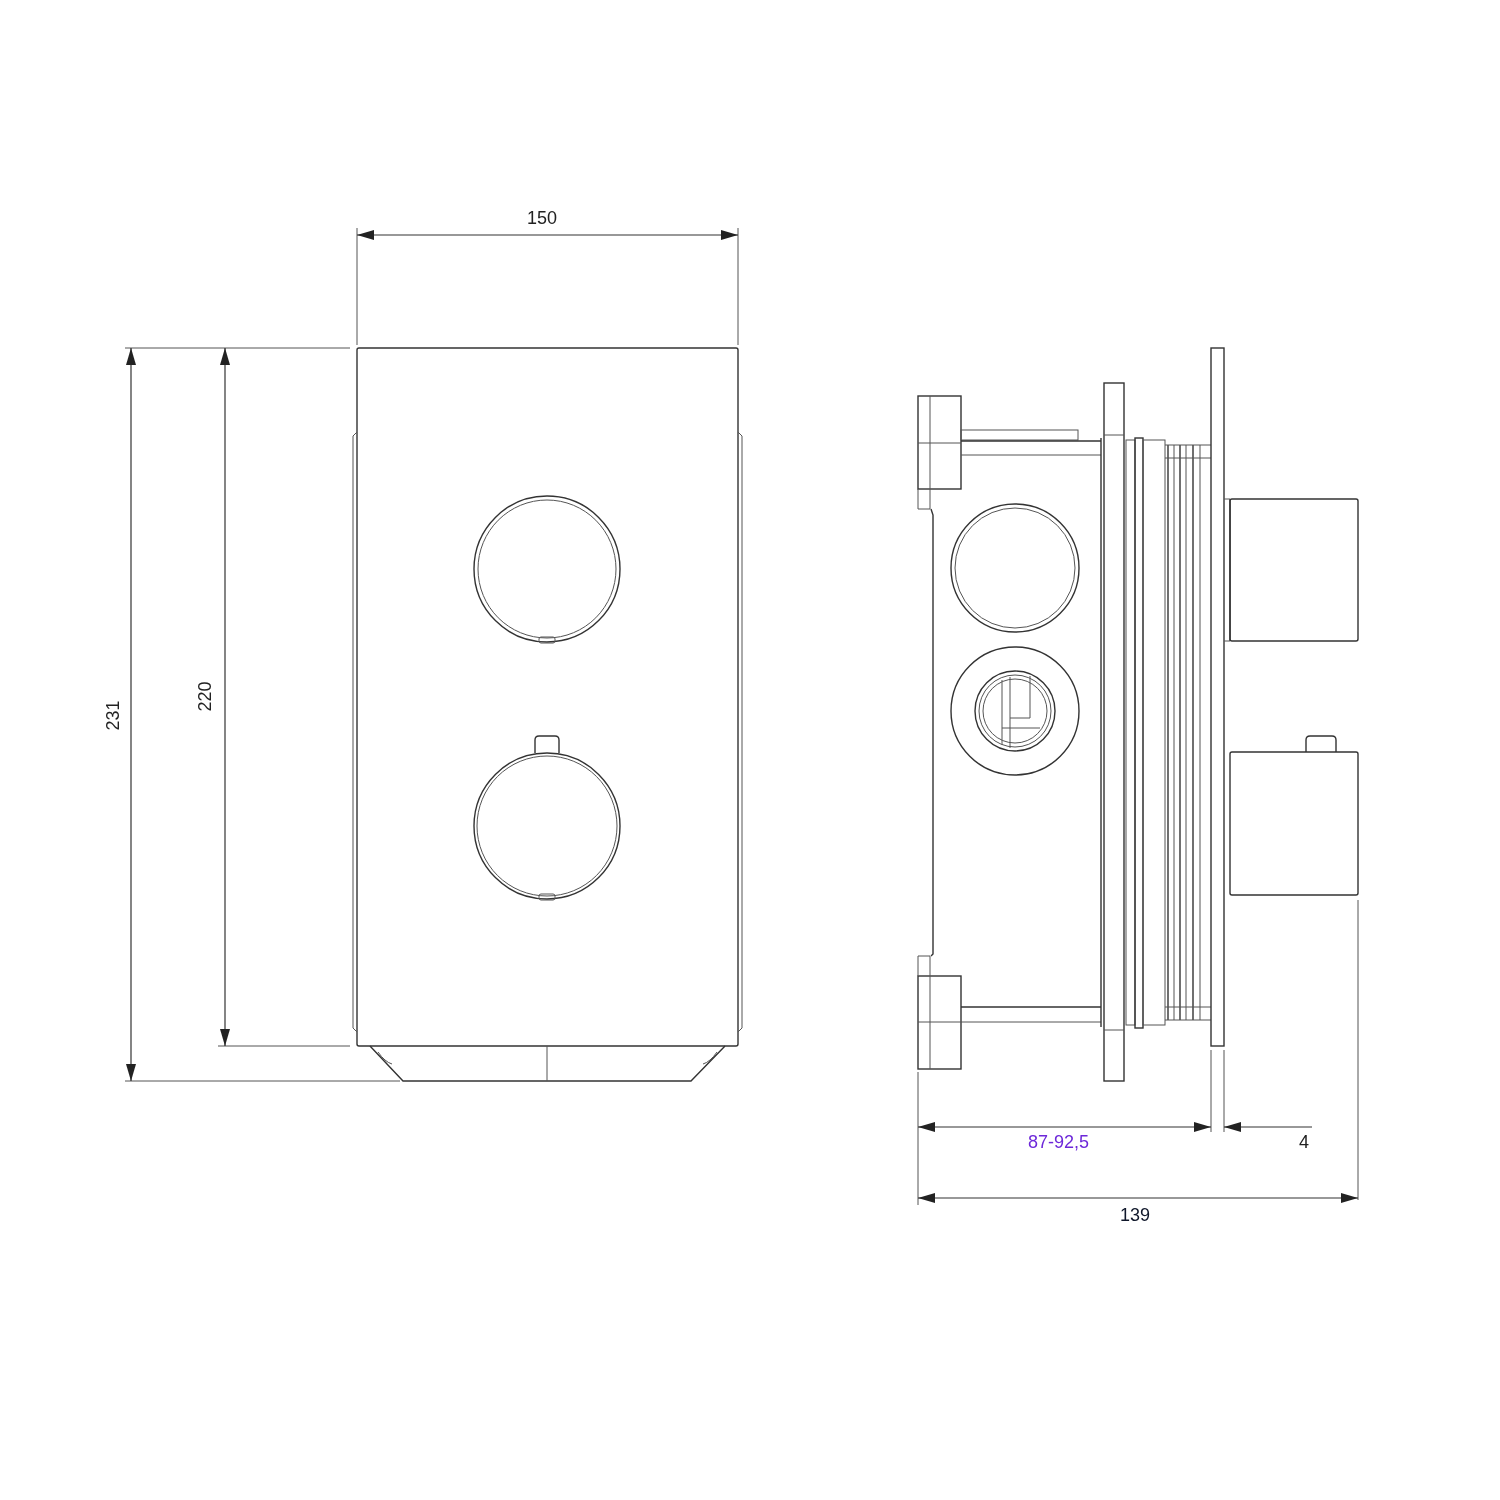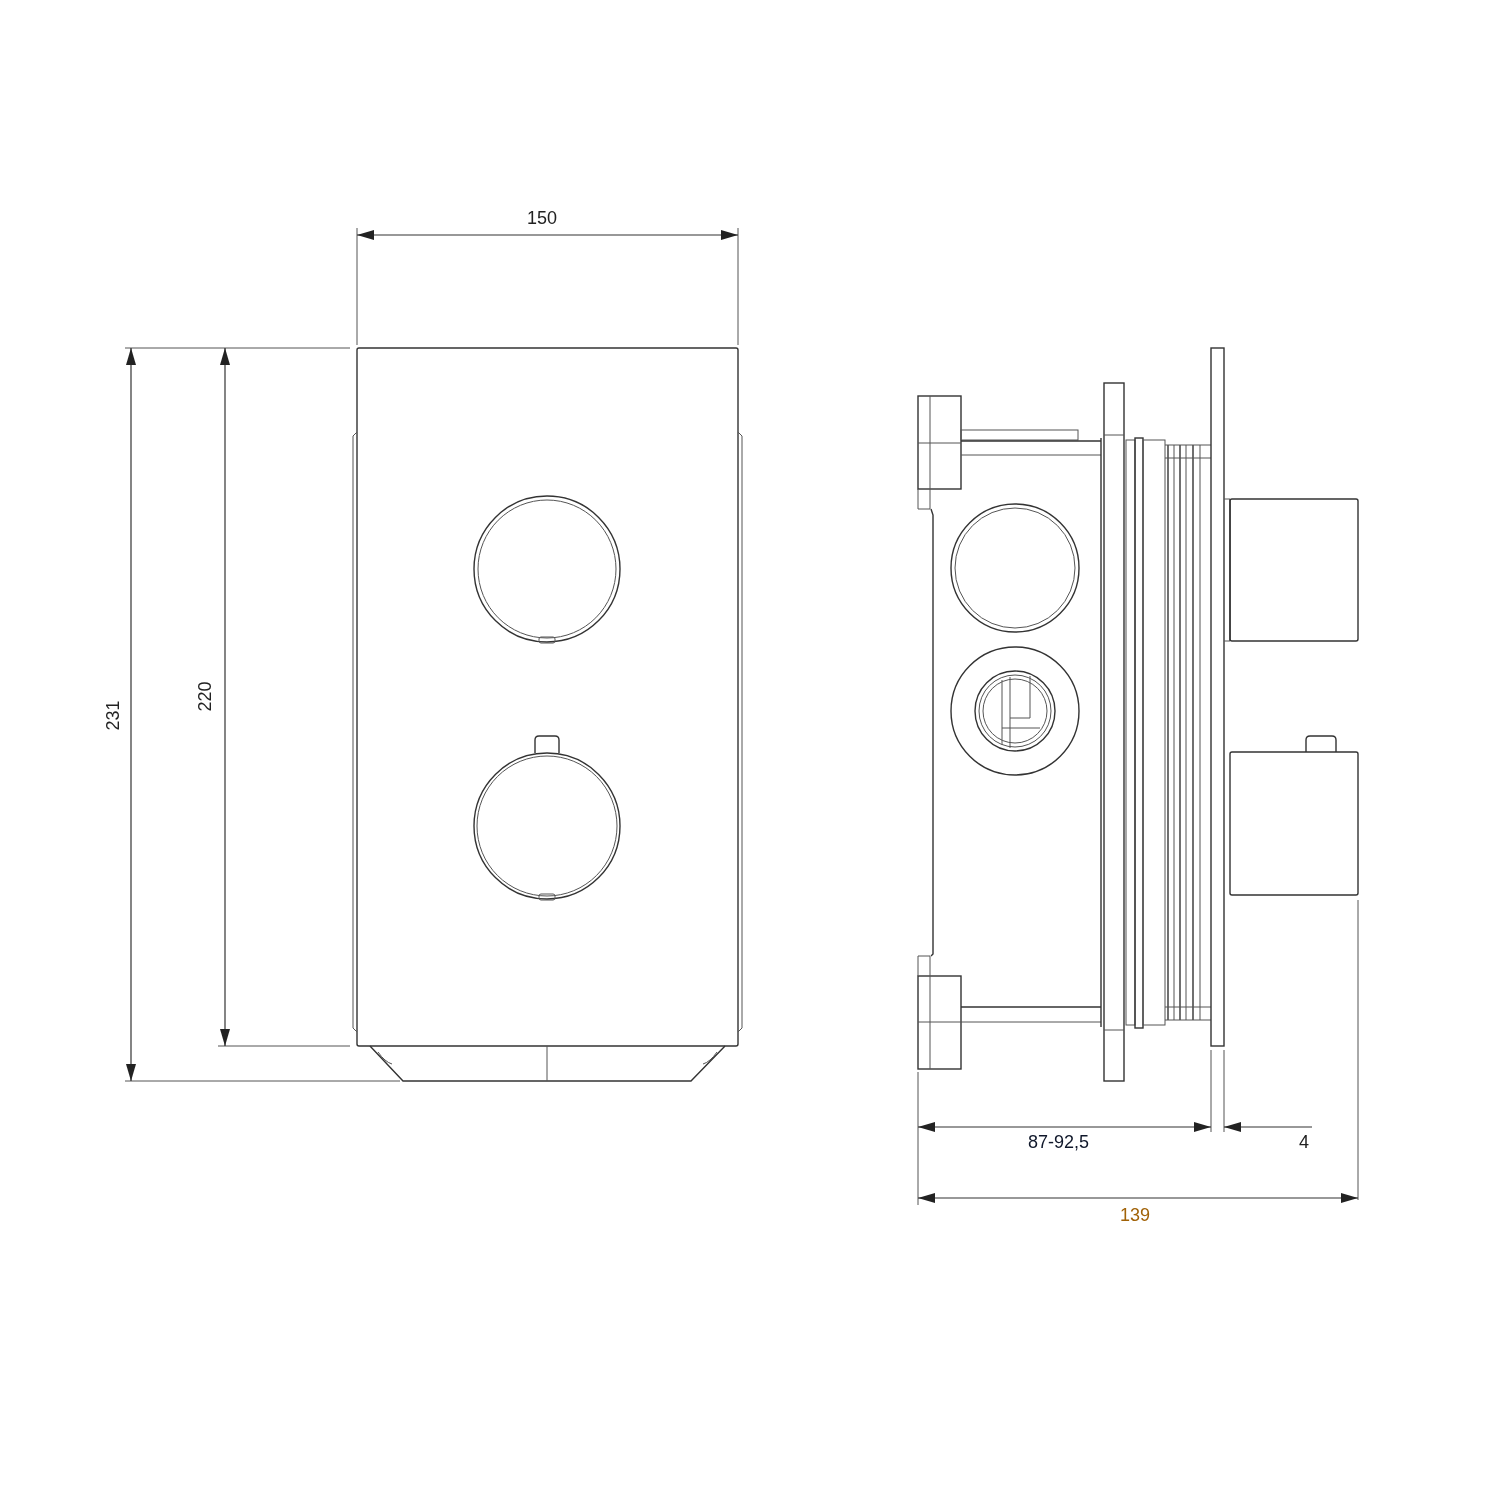--- a/index.html
+++ b/index.html
@@ -129,15 +129,15 @@
 
     <line class="dim" x1="918" y1="1198" x2="1358" y2="1198"></line>
     <polygon class="arr" points="918,1198 935,1193 935,1203"></polygon>
     <polygon class="arr" points="1358,1198 1341,1193 1341,1203"></polygon>
   </g>
 </svg>
 
 <div style="position:absolute;left:527px;top:208px;font-size:18px;color:#222;">150</div>
 <div style="position:absolute;left:190px;top:686px;font-size:18px;color:#222;transform:rotate(-90deg);transform-origin:center;">220</div>
 <div style="position:absolute;left:98px;top:705px;font-size:18px;color:#222;transform:rotate(-90deg);transform-origin:center;">231</div>
-<div style="position:absolute;left:1028px;top:1132px;font-size:18px;color:#0f172a;">87-92,5</div>
+<div style="position:absolute;left:1028px;top:1132px;font-size:18px;color:#6d28d9;">87-92,5</div>
 <div style="position:absolute;left:1299px;top:1132px;font-size:18px;color:#222;">4</div>
-<div style="position:absolute;left:1120px;top:1205px;font-size:18px;color:#a16207;">139</div>
+<div style="position:absolute;left:1120px;top:1205px;font-size:18px;color:#0f172a;">139</div>
 
 </body></html>

